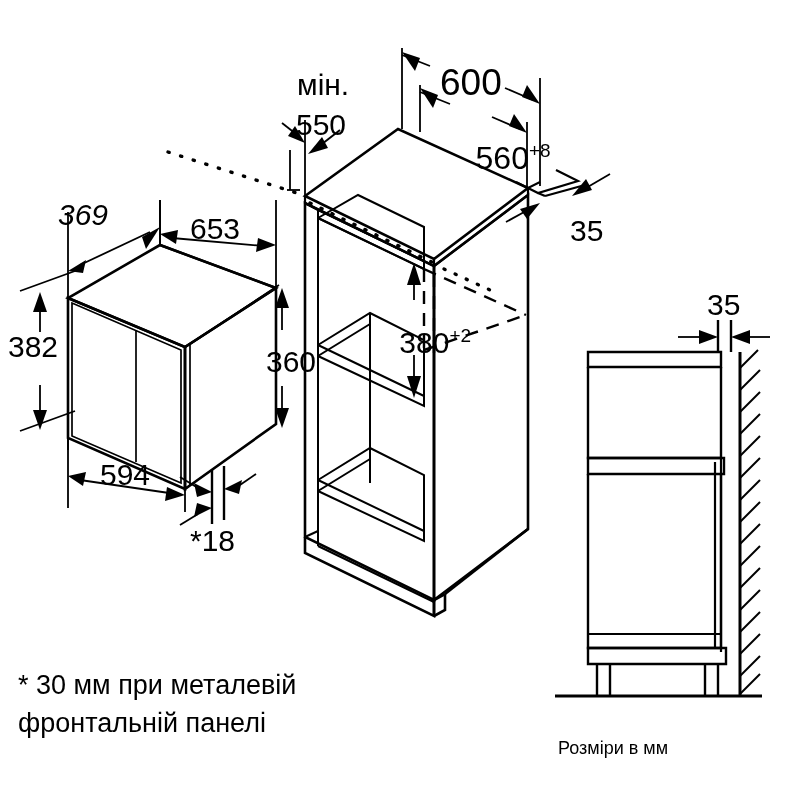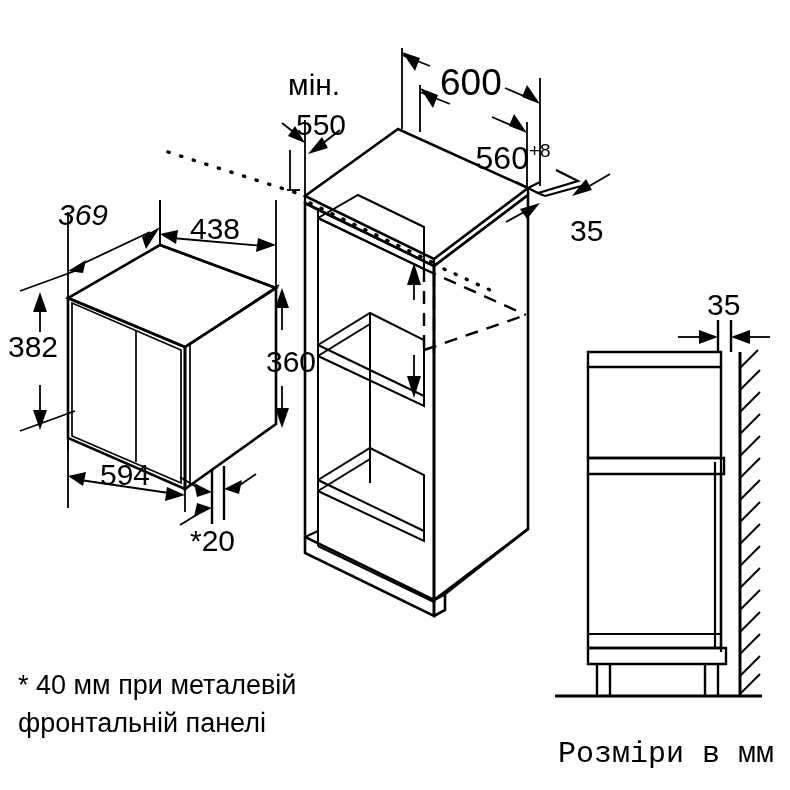--- a/index.html
+++ b/index.html
@@ -38,22 +38,21 @@
   }
   .dim-sup sup {
     font-size: 19px;
     vertical-align: super;
     line-height: 0;
   }
   .note {
     font-size: 27px;
   }
   .caption {
-    font-size: 30px;
-    font-family: Liberation Mono, monospace;
+    font-size: 18px;
   }
   .label-block {
     font-size: 27px;
   }
 </style>
 </head>
 <body>
 
 <div id="canvas">
 
@@ -298,44 +297,47 @@
         <path d="M 678,337 L 702,337" stroke-width="1.8"></path>
         <polygon points="718,337 699,330 699,344" fill="#000000" stroke="none"></polygon>
         <path d="M 770,337 L 748,337" stroke-width="1.8"></path>
         <polygon points="731,337 750,330 750,344" fill="#000000" stroke="none"></polygon>
       </g>
 
     </g>
   </svg>
 
 
-  <div class="txt dim" style="left:288px; top:68px;">мін.</div>
+  <div class="txt dim" style="left:297px; top:68px;">мін.</div>
   <div class="txt dim" style="left:296px; top:108px;">550</div>
 
   <div class="txt dim" style="left:440px; top:62px; font-size:37px;">600</div>
 
   <div class="txt dim-sup" style="left:440px; top:105px; font-size:32px;">
     <span>560</span><sup>+8</sup>
   </div>
 
   <div class="txt dim" style="left:570px; top:214px;">35</div>
 
   <div class="txt dim" style="left:58px; top:198px;font-style:italic;">369</div>
 
-  <div class="txt dim" style="left:190px; top:212px;">438</div>
+  <div class="txt dim" style="left:190px; top:212px;">653</div>
 
   <div class="txt dim" style="left:8px; top:330px;">382</div>
 
   <div class="txt dim" style="left:226px; top:345px;margin-left:40px;">360</div>
 
+  <div class="txt dim-sup" style="left:366px; top:292px;">
+    <span>380</span><sup>+2</sup>
+  </div>
 
   <div class="txt dim" style="left:100px; top:458px;">594</div>
 
-  <div class="txt dim" style="left:190px; top:524px;">*20</div>
+  <div class="txt dim" style="left:190px; top:524px;">*18</div>
 
   <div class="txt dim" style="left:707px; top:288px;">35</div>
 
-  <div class="txt note" style="left:18px; top:670px;">* 40 мм при металевій</div>
+  <div class="txt note" style="left:18px; top:670px;">* 30 мм при металевій</div>
   <div class="txt note" style="left:18px; top:708px;">фронтальній панелі</div>
 
   <div class="txt caption" style="left:558px; top:738px;">Розміри в мм</div>
 
 </div>
 
 </body></html>

